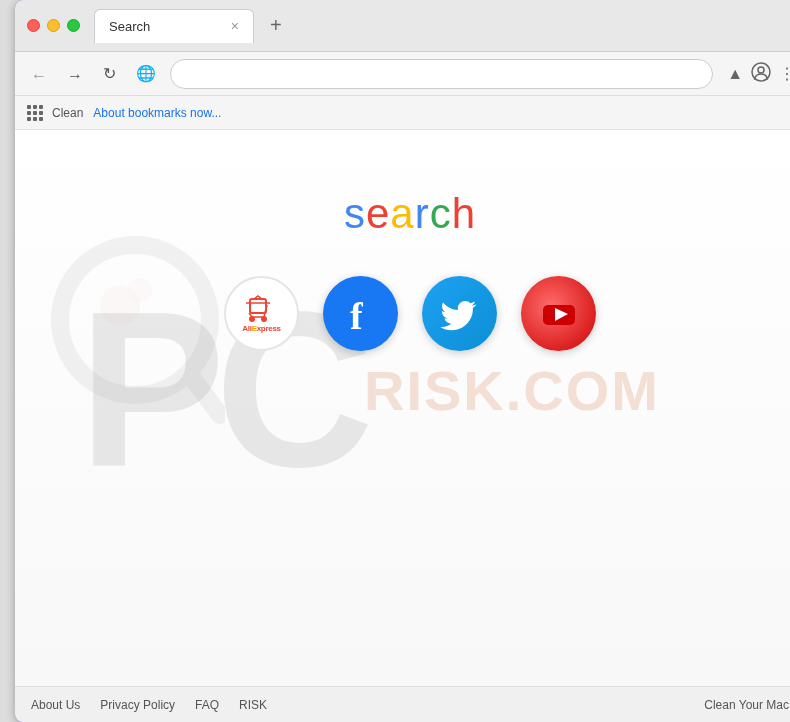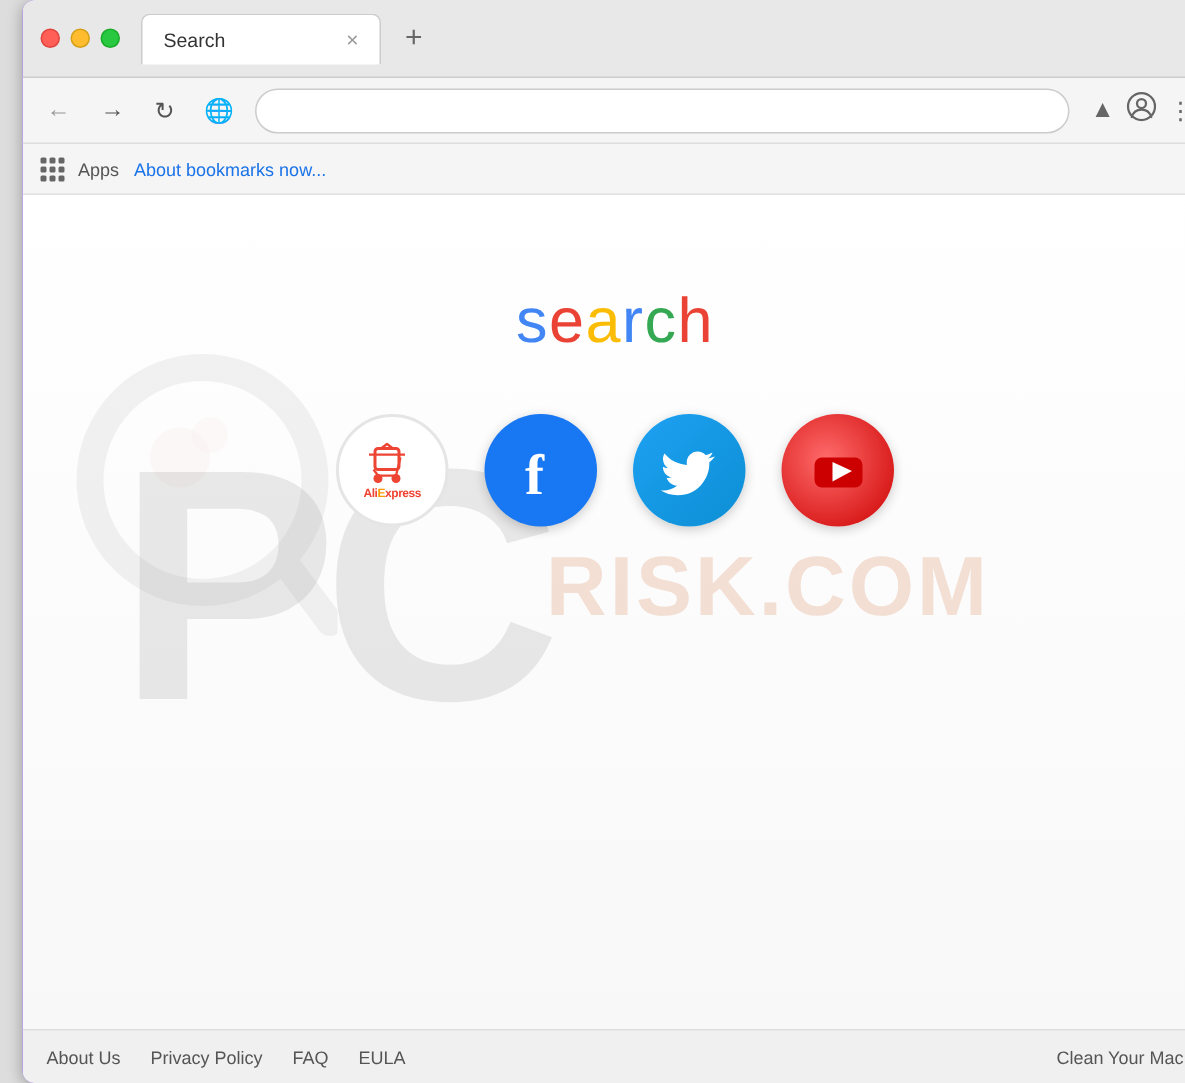--- a/index.html
+++ b/index.html
@@ -410,21 +410,21 @@
         <span></span>
           <span></span>
           <span></span>
         <span></span>
           <span></span>
           <span></span>
         <span></span>
           <span></span>
           <span></span>
       </div>
-      <span style="margin-left:5px">Apps</span>
+      <span style="margin-left:5px">Clean</span>
     </div>
     <a href="#" class="import-link">About bookmarks now...</a>
   </div>
 
   <div class="page-content">
 
     <div class="watermark">
       <div class="watermark-pc">PC</div>
       <div class="watermark-risk">RISK.COM</div>
     </div>
@@ -483,20 +483,20 @@
 
       </div>
     </div>
   </div>
 
   <div class="page-footer">
     <div class="footer-links">
       <a href="#" class="footer-link">About Us</a>
       <a href="#" class="footer-link">Privacy Policy</a>
       <a href="#" class="footer-link">FAQ</a>
-      <a href="#" class="footer-link">EULA</a>
+      <a href="#" class="footer-link">RISK</a>
     </div>
     <div class="footer-right">
       <a href="#" class="footer-link">Clean Your Mac</a>
     </div>
   </div>
 
 </div>
 
 </body></html>

